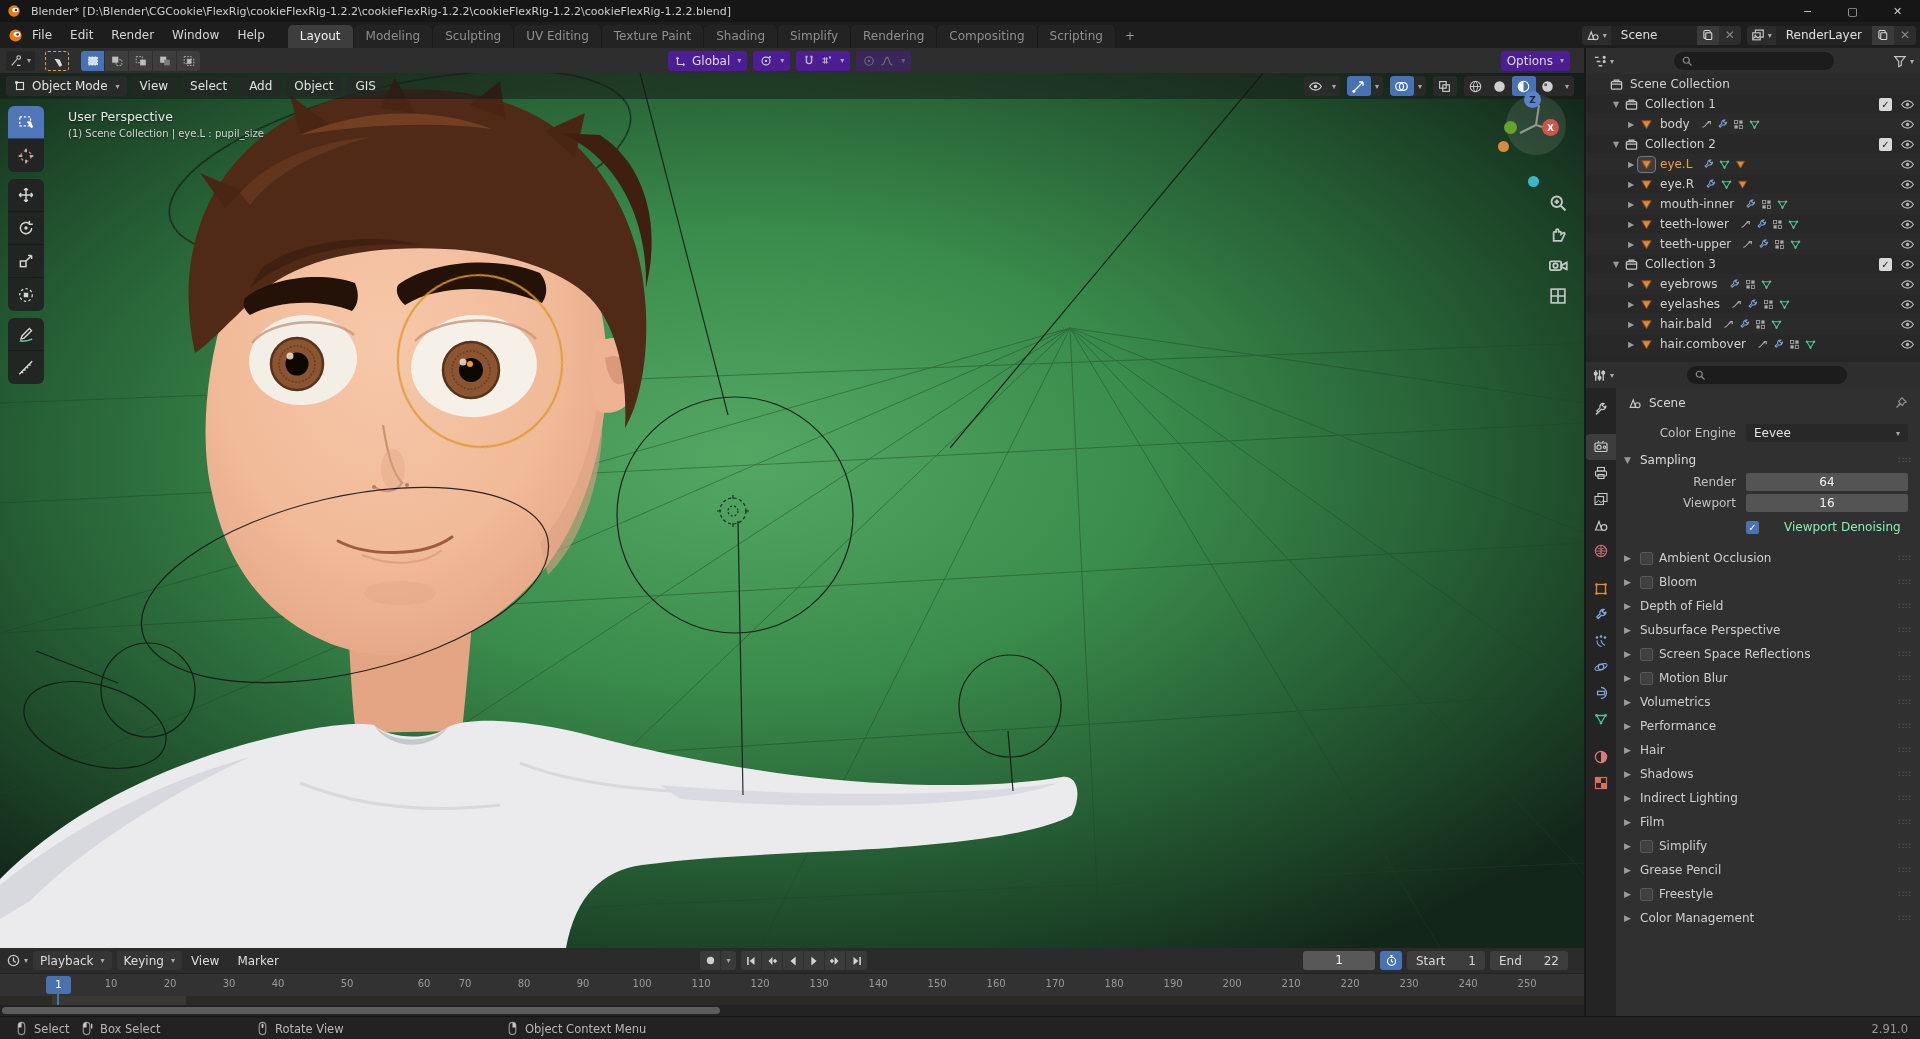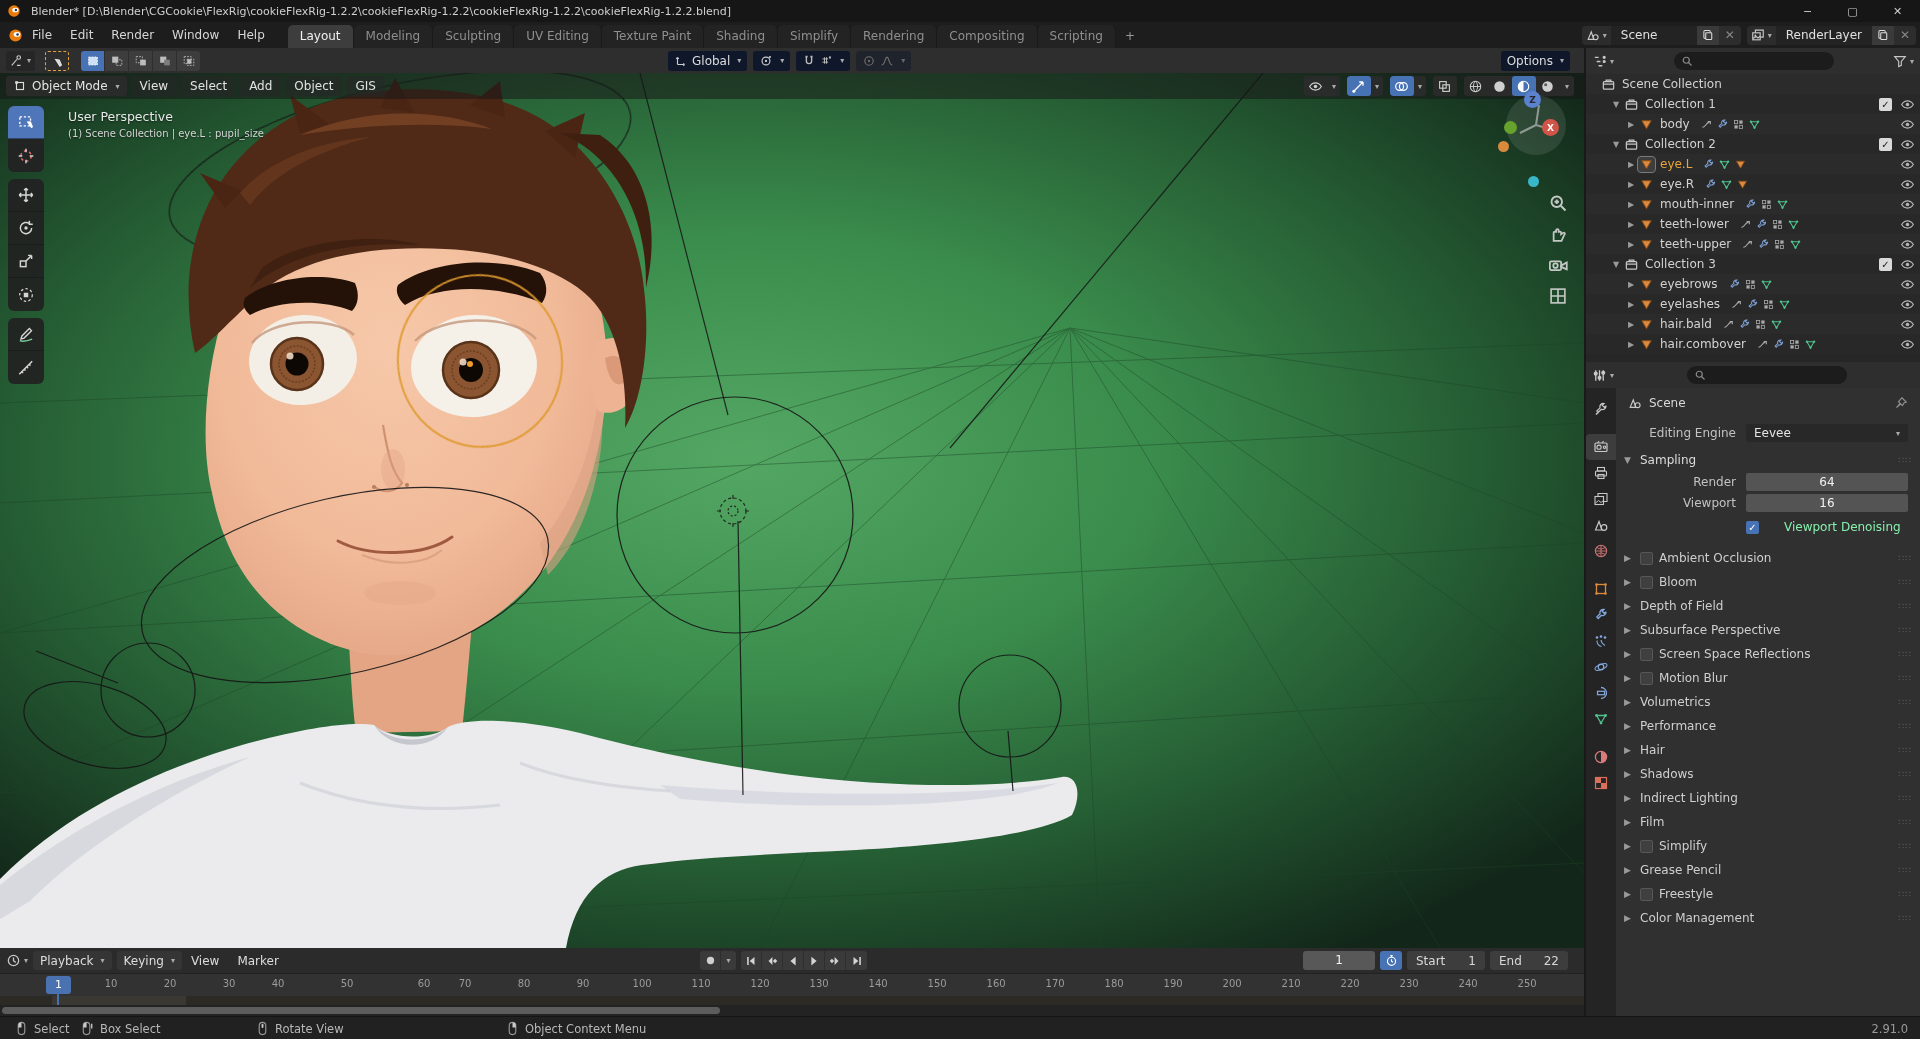--- a/index.html
+++ b/index.html
@@ -34,21 +34,21 @@
   #toolrow { left:0; top:48px; width:1584px; height:25px; background:#2e2e2e; display:flex; align-items:center; }
   .tr-btn { height:20px; border-radius:3px; background:#3d3d3d; display:flex; align-items:center; padding:0 4px; margin-left:3px; color:#ccc; }
   .tr-tool { background:#262626; }
   .active-tool { border:1px dashed #e2a33c; background:#2e2e2e; margin-left:10px; width:24px; justify-content:center; }
   .mode-btns { display:flex; margin-left:12px; gap:1px; }
   .mode-btn { width:23px; height:20px; background:#3d3d3d; display:flex; align-items:center; justify-content:center; color:#c9c9c9; }
   .mode-btn:first-child { border-radius:3px 0 0 3px; }
   .mode-btn:last-child { border-radius:0 3px 3px 0; }
   .mode-btn.on { background:#4772b3; color:#fff; }
   #tr-center { position:absolute; left:668px; display:flex; align-items:center; gap:6px; }
-  .pill { height:20px; background:#0f172a; border-radius:3px; display:flex; align-items:center; padding:0 6px; gap:4px; color:#ddd; }
+  .pill { height:20px; background:#4c1d95; border-radius:3px; display:flex; align-items:center; padding:0 6px; gap:4px; color:#ddd; }
   .dim { opacity:.45; }
   #tr-options { position:absolute; right:14px; }
 
   
   #viewport { left:0; top:73px; width:1584px; height:875px; overflow:hidden; background:#1c3a26; }
   #vp-header { left:0; top:0; width:1584px; height:26px; background:rgba(24,24,24,.55); display:flex; align-items:center; z-index:5; }
   .vph-pill { height:20px; background:rgba(44,44,44,.88); border-radius:3px; display:flex; align-items:center; padding:0 7px; gap:5px; margin-left:6px; color:#e4e4e4; }
   .vp-menu { padding:3px 9px; background:rgba(40,40,40,.55); border-radius:3px; margin-left:4px; color:#e2e2e2; }
   #vph-right { margin-left:auto; display:flex; gap:7px; margin-right:10px; }
   .tgl { width:24px; height:20px; display:flex; align-items:center; justify-content:center; color:#cfcfcf; }
@@ -618,21 +618,21 @@
           </svg>
       </div>
       <span class="flex">
         <svg class="ic" width="14" height="14" viewBox="0 0 16 16" fill="none" stroke="#c8c8c8" stroke-width="1.3">
             <path d="M2 3h12L9.5 8.5V13l-3 1.5V8.5z"></path>
           </svg>
         <span class="caret">▾</span>
       </span>
     </div>
     <div id="outliner-rows">
-        <div class="ol-row" style="">
+        <div class="ol-row" style="padding-left:8px">
           <span class="ol-tw"></span>
           <span class="" style="display:flex;padding:0 1px">
             <svg class="ic" width="15" height="15" viewBox="0 0 16 16">
               <rect x="2.5" y="5" width="11" height="8" rx="1" fill="none" stroke="#c8c8c8" stroke-width="1.3"></rect>
               <path d="M2.5 7.6h11" stroke="#c8c8c8" stroke-width="1.3"></path>
               <path d="M5.5 5V3.4h5V5" fill="none" stroke="#c8c8c8" stroke-width="1.3"></path>
             </svg>
           </span>
           <span class="ol-label">Scene Collection</span>
           <span class="ol-right"></span>
@@ -1182,21 +1182,21 @@
             <path d="M2.5 13L6 4.5l3 8.5z"></path>
           </svg>
         <span>Scene</span>
         <span class="pin">
             <svg class="ic" width="14" height="14" viewBox="0 0 16 16" fill="none" stroke="currentColor" stroke-width="1.3">
               <path d="M9 2l5 5-2.6.9L9.6 11 7 8.4l-4.2 4.8L7.6 9 5.1 6.6z"></path>
             </svg>
           </span>
       </div>
       <div class="pc-row" style="height:30px">
-        <span class="lblcol">Editing Engine</span>
+        <span class="lblcol">Color Engine</span>
         <span class="dd-field">
           <span>Eevee</span>
             <span class="caret">▾</span>
         </span>
       </div>
       <div class="panel-hdr">
         <span class="arr">▼</span>
         <span>Sampling</span>
         <span class="grip">∷∷</span>
       </div>

